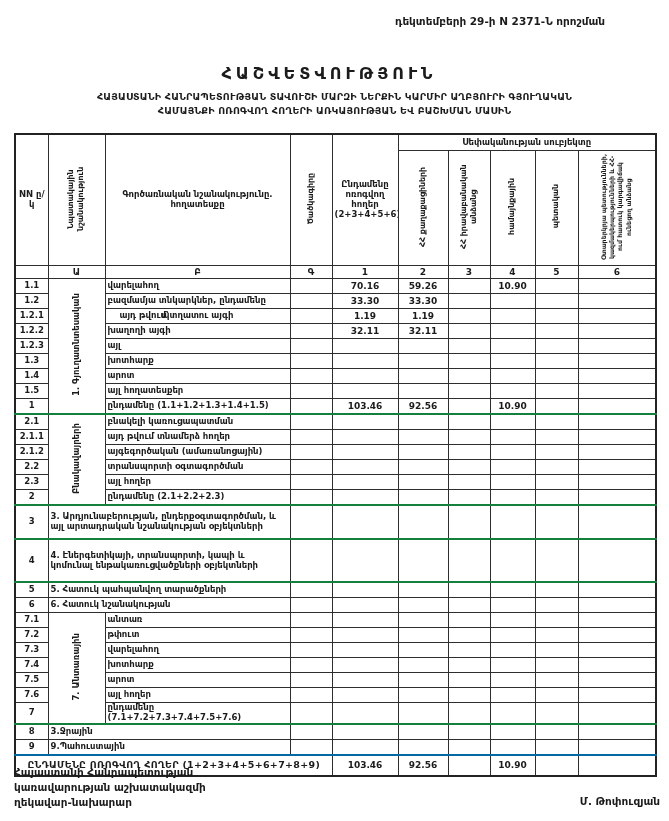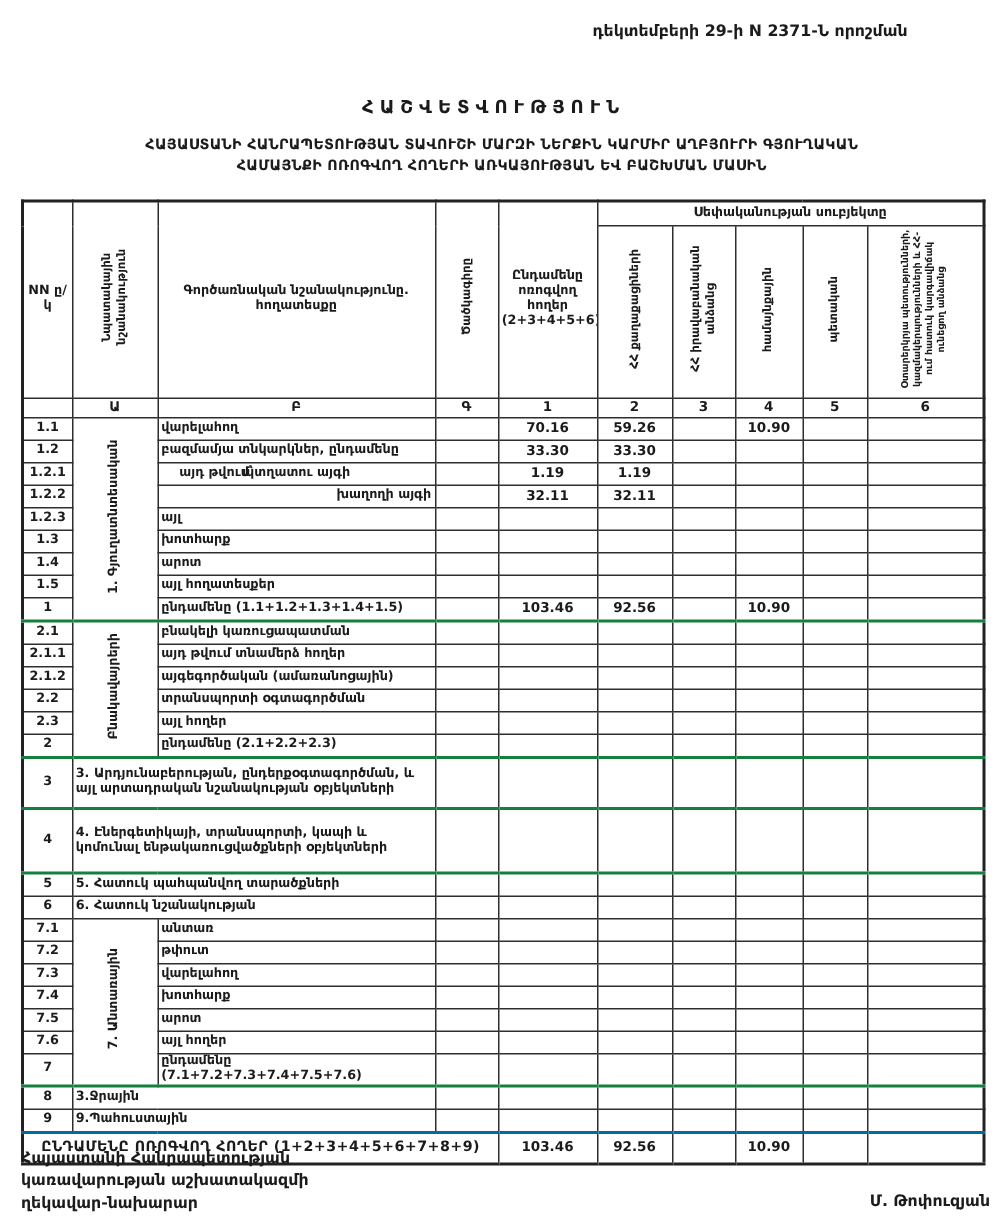--- a/index.html
+++ b/index.html
@@ -6,21 +6,21 @@
   body{
     width:669px;height:821px;position:relative;background:#ffffff;
     font-family:"DejaVu Sans", sans-serif;color:#1b1b1b;
     -webkit-font-smoothing:none;
   }
   .abs{position:absolute;}
   
   #appendix{top:14px;left:340px;width:320px;text-align:center;
     font-size:10.5px;font-weight:bold;line-height:14px;}
   #title{top:64px;left:0;width:658px;text-align:center;
-    font-size:12px;font-weight:bold;letter-spacing:4px;}
+    font-size:16px;font-weight:bold;letter-spacing:4px;}
   #subtitle{top:90px;left:20px;width:629px;text-align:center;
     font-size:9.5px;font-weight:bold;line-height:14px;letter-spacing:0.2px;}
   
   #tablewrap{top:133px;left:14px;}
   table{border-collapse:collapse;table-layout:fixed;width:641px;border:2px solid #222;}
   col.c-nn{width:33px;} col.c-purpose{width:57px;} col.c-func{width:185px;}
   col.c-code{width:42px;} col.c-tot{width:66px;} col.c-v2{width:50px;}
   col.c-v3{width:42px;} col.c-v4{width:45px;} col.c-v5{width:43px;} col.c-v6{width:78px;}
   td{border:1px solid #2e2e2e;font-size:8.5px;font-weight:bold;
      padding:0 2px;height:14px;overflow:hidden;vertical-align:middle;line-height:1.15;}
@@ -29,21 +29,21 @@
   tr.h3 td{height:12px;text-align:center;font-size:9px;}
   td.hdr{text-align:center;}
   .vtext{writing-mode:vertical-rl;transform:rotate(180deg);display:inline-block;
     font-size:7.8px;line-height:1.3;max-height:110px;text-align:center;}
   .vtext.small{font-size:6.3px;}
   .vtext.section{font-size:8.5px;max-height:none;}
   td.vcell{text-align:center;vertical-align:middle;padding:0;}
   td.nn{text-align:center;}
   td.num{text-align:center;font-size:9px;}
   td.lbl{text-align:left;}
-  td.lbl.center{text-align:right;}
+  td.lbl.center{text-align:left;}
   td.rel{position:relative;text-align:center;}
   td.rel .prefix{position:absolute;left:14px;top:2px;}
   tr.tall33 td{height:32px;white-space:normal;}
   tr.tall42 td{height:41px;white-space:normal;}
   tr.sep td{border-top:2px solid #15803d;}
   tr.total td{height:19px;border-top:2px solid #0369a1;border-bottom:2px solid #222;}
   tr.total td.lbl{text-align:center;font-size:9.5px;letter-spacing:0.3px;}
   
   #footer-left{top:765px;left:14px;width:330px;font-size:10.5px;
     font-weight:bold;line-height:15px;}

